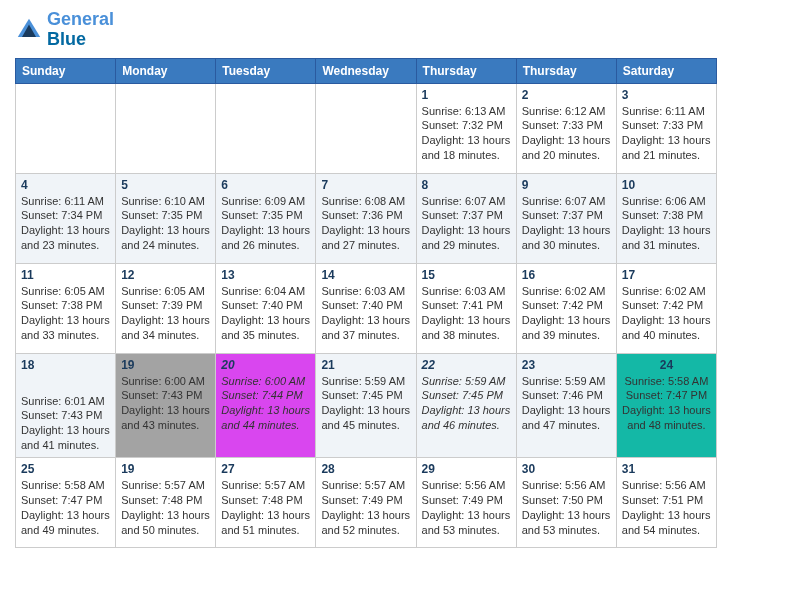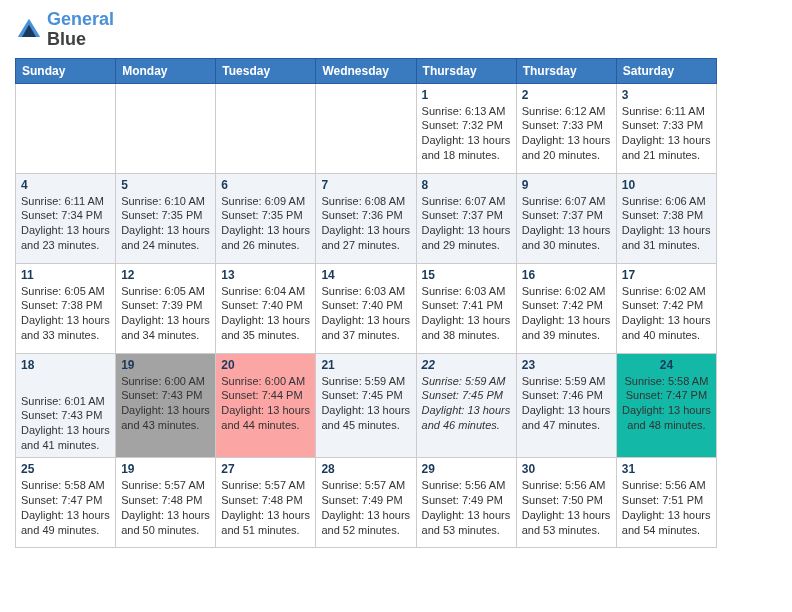--- a/index.html
+++ b/index.html
@@ -97,21 +97,21 @@
 
 <div class="page">
   <div class="header">
     <div class="logo">
       <svg class="logo-icon" viewBox="0 0 40 40">
         <polygon points="20,4 36,30 4,30" fill="#4a90d9"></polygon>
         <polygon points="20,12 30,30 10,30" fill="#1a3a5c"></polygon>
       </svg>
       <div class="logo-text">
         <div><span>General</span></div>
-        <div style="color:#404040;">Blue</div>
+        <div style="color:#0369a1;">Blue</div>
       </div>
     </div>
     <div class="title-block">
       <div class="month-title"></div>
       <div class="location"></div>
     </div>
   </div>
 
   <table class="calendar">
     <thead>
@@ -263,21 +263,21 @@
 Daylight: 13 hours
 and 41 minutes.</div>
           </td>
           <td style="background: #a3a3a3;">
             <span class="day-num">19</span>
             <div class="day-info" style="white-space: pre-line;">Sunrise: 6:00 AM
 Sunset: 7:43 PM
 Daylight: 13 hours
 and 43 minutes.</div>
           </td>
-          <td style="background: #fca5a5;">
+          <td style="background: #d946ef; font-style: italic;">
             <span class="day-num">20</span>
             <div class="day-info" style="white-space: pre-line;">Sunrise: 6:00 AM
 Sunset: 7:44 PM
 Daylight: 13 hours
 and 44 minutes.</div>
           </td>
           <td style="background: rgb(240, 244, 248);">
             <span class="day-num">21</span>
             <div class="day-info" style="white-space: pre-line;">Sunrise: 5:59 AM
 Sunset: 7:45 PM

